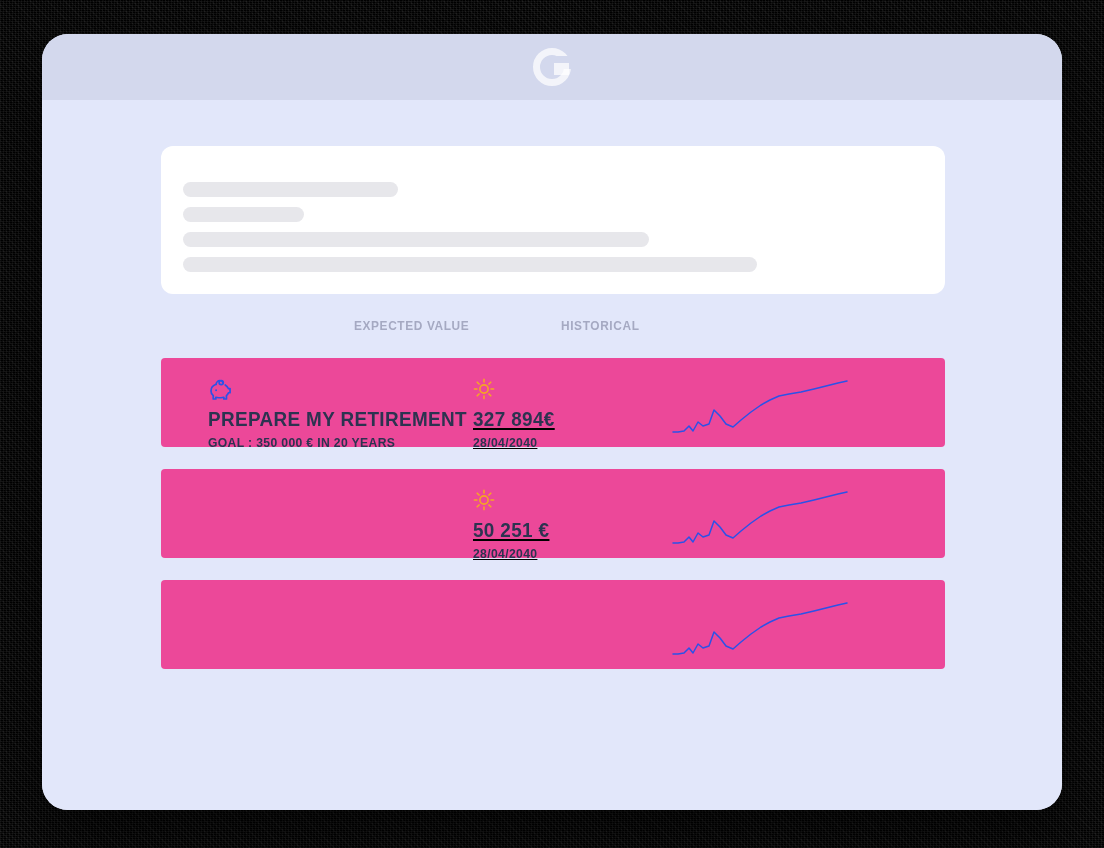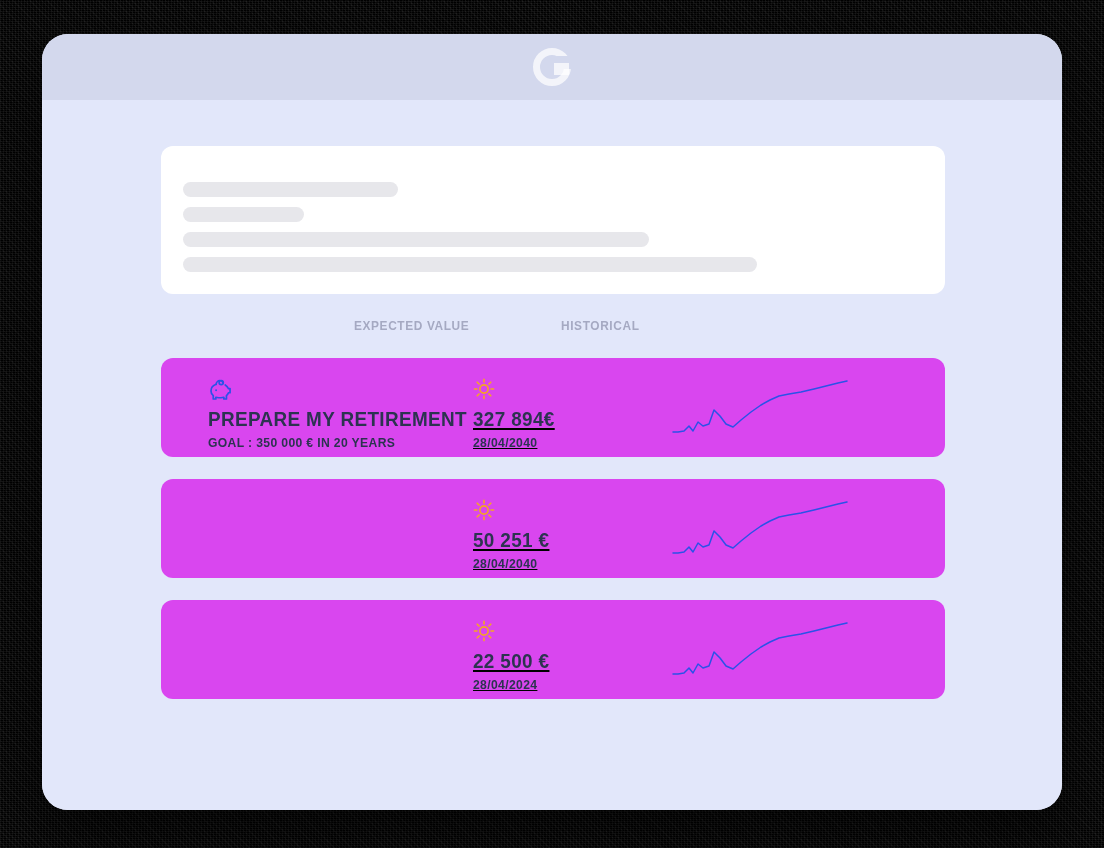--- a/index.html
+++ b/index.html
@@ -124,23 +124,23 @@
     letter-spacing: 0.7px;
     color: #a5a9c2;
     transform: scaleX(0.88);
     transform-origin: left center;
   }
   .col-head.expected { left: 193px; }
   .col-head.historical { left: 400px; }
 
   
   .goal-row {
-    background: #d946ef;
-    border-radius: 12px;
-    height: 99px;
+    background: #ec4899;
+    border-radius: 4px;
+    height: 89px;
     margin-bottom: 22px;
     position: relative;
   }
 
   .cell-title  { position: absolute; left: 47px;  top: 20px; }
   .cell-value  { position: absolute; left: 312px; top: 20px; text-decoration: underline; }
   .cell-chart  { position: absolute; left: 510px; top: 16px; width: 190px; height: 82px; }
 
   .row-icon {
     height: 26px;
@@ -267,30 +267,20 @@
           <p class="goal-date">28/04/2040</p>
         </div>
         <div class="cell-chart">
           <svg class="spark" width="190" height="70" viewBox="0 0 190 70">
               <path d="M2 58 L7 58 L13 57 L18 52 L22 57 L27 48 L32 52 L38 50 L43 36 L49 42 L55 50 L62 53 L70 46 L80 38 L90 31 L99 26 L108 22 L118 20 L130 18 L143 15 L155 12 L167 9 L176 7" fill="none" stroke="#2b52e8" stroke-width="1.5" stroke-linejoin="round" stroke-linecap="round"></path>
             </svg>
         </div>
       </div>
 
       <div class="goal-row">
-        <div class="cell-value">
-          <span class="row-icon">
-            <svg width="22" height="22" viewBox="0 0 22 22" fill="none" stroke="#f5a623" stroke-width="1.6" stroke-linecap="round">
-              <circle cx="11" cy="11" r="4.1"></circle>
-              <path d="M11 1.4v2.6M11 18v2.6M1.4 11h2.6M18 11h2.6M4.2 4.2l1.85 1.85M15.95 15.95l1.85 1.85M17.8 4.2l-1.85 1.85M6.05 15.95L4.2 17.8"></path>
-            </svg>
-          </span>
-          <p class="goal-amount">22 500 €</p>
-          <p class="goal-date">28/04/2024</p>
-        </div>
         <div class="cell-chart">
           <svg class="spark" width="190" height="70" viewBox="0 0 190 70">
               <path d="M2 58 L7 58 L13 57 L18 52 L22 57 L27 48 L32 52 L38 50 L43 36 L49 42 L55 50 L62 53 L70 46 L80 38 L90 31 L99 26 L108 22 L118 20 L130 18 L143 15 L155 12 L167 9 L176 7" fill="none" stroke="#2b52e8" stroke-width="1.5" stroke-linejoin="round" stroke-linecap="round"></path>
             </svg>
         </div>
       </div>
 
     </div>
   </div>
 </div>

